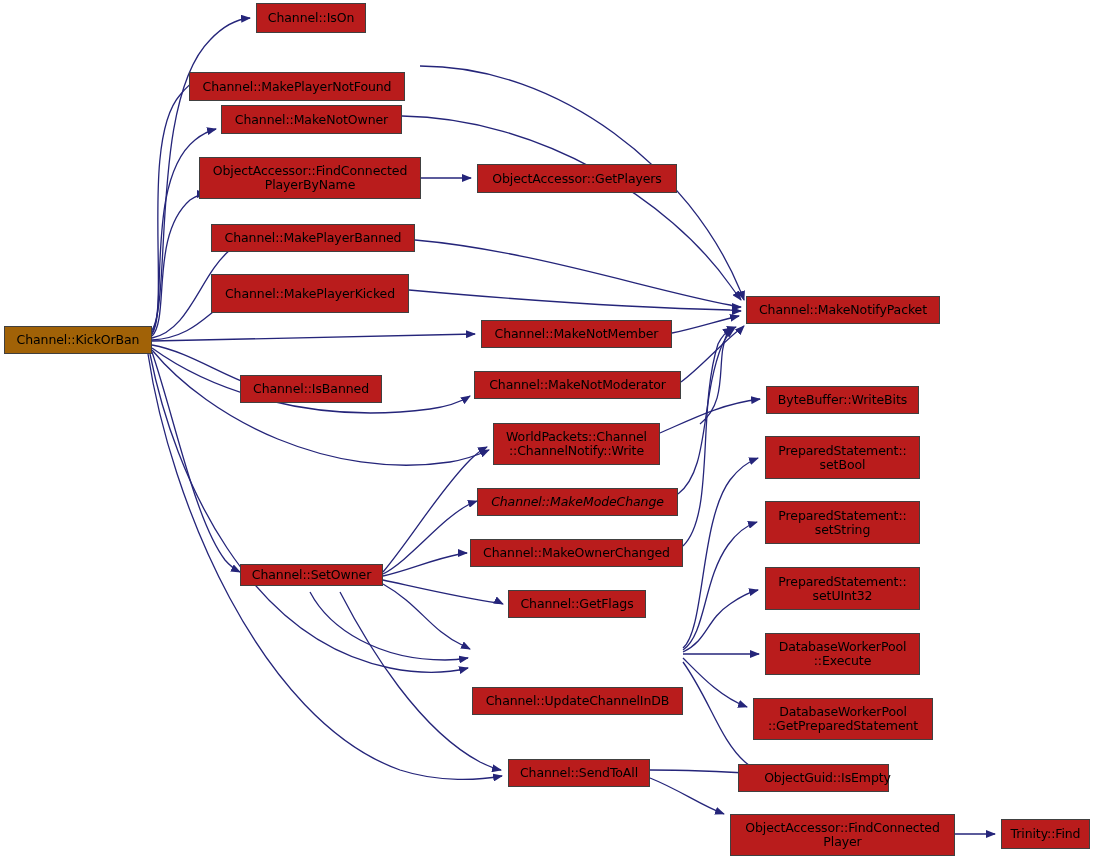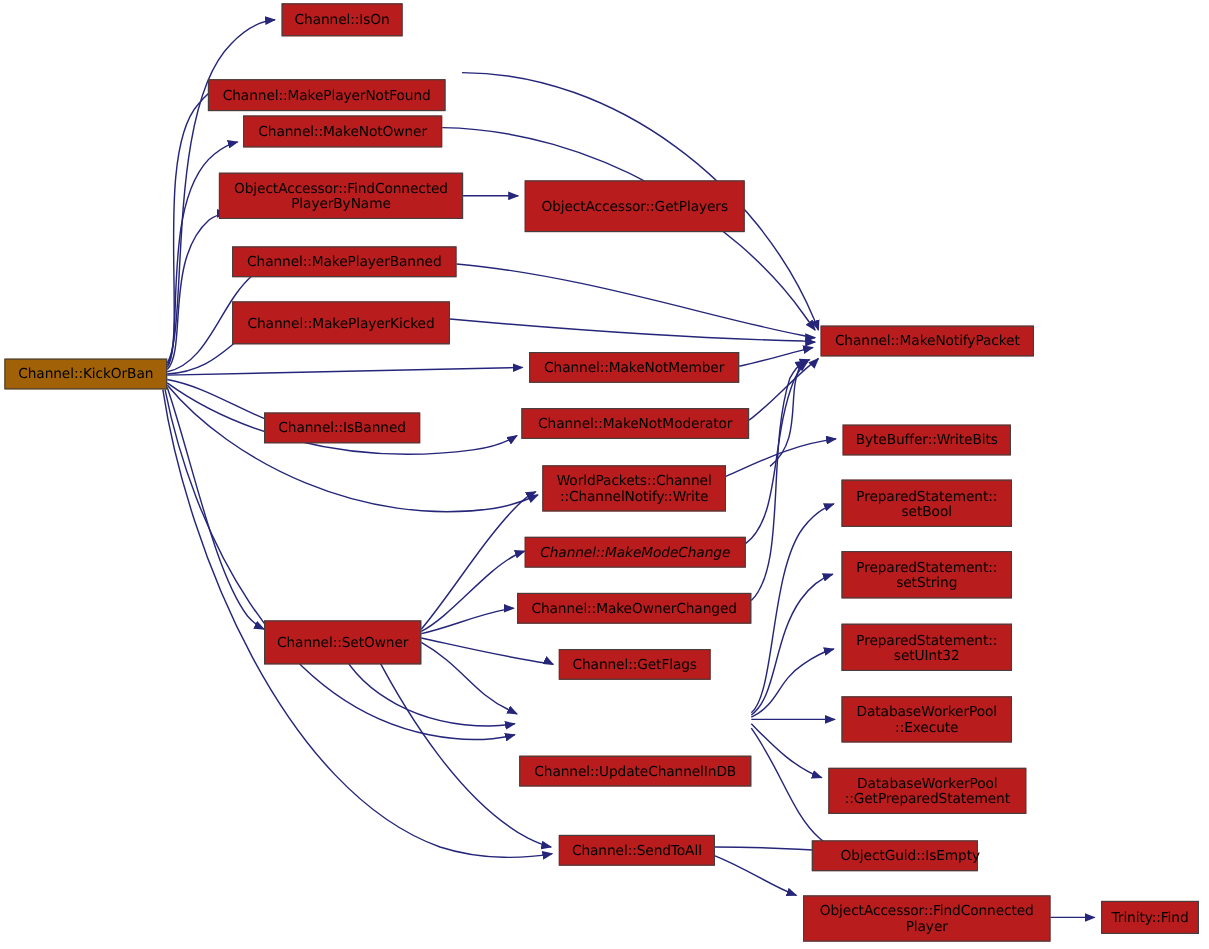--- a/index.html
+++ b/index.html
@@ -66,40 +66,40 @@
         <path d="M955,834 L995,834" marker-end="url(#ah)"></path>
       </g>
   </svg>
   <div id="node-layer">
       <div class="node hl" style="left: 4px; top: 326px; width: 148px; height: 28px;">Channel::KickOrBan</div>
       <div class="node" style="left: 256px; top: 3px; width: 110px; height: 30px;">Channel::IsOn</div>
       <div class="node" style="left: 189px; top: 54px; width: 216px; height: 29px; margin-top: 18px;">Channel::MakePlayerNotFound</div>
       <div class="node" style="left: 221px; top: 105px; width: 181px; height: 29px;">Channel::MakeNotOwner</div>
       <div class="node" style="left: 199px; top: 157px; width: 222px; height: 42px;">ObjectAccessor::FindConnected
 PlayerByName</div>
-      <div class="node" style="left: 477px; top: 164px; width: 200px; height: 47px;">ObjectAccessor::GetPlayers</div>
+      <div class="node" style="left: 477px; top: 164px; width: 200px; height: 29px;">ObjectAccessor::GetPlayers</div>
       <div class="node" style="left: 211px; top: 224px; width: 204px; height: 28px;">Channel::MakePlayerBanned</div>
       <div class="node" style="left: 211px; top: 274px; width: 198px; height: 39px;">Channel::MakePlayerKicked</div>
       <div class="node" style="left: 481px; top: 320px; width: 191px; height: 28px;">Channel::MakeNotMember</div>
       <div class="node" style="left: 240px; top: 375px; width: 142px; height: 28px;">Channel::IsBanned</div>
       <div class="node" style="left: 474px; top: 371px; width: 207px; height: 28px;">Channel::MakeNotModerator</div>
       <div class="node" style="left: 746px; top: 296px; width: 194px; height: 28px;">Channel::MakeNotifyPacket</div>
       <div class="node" style="left: 766px; top: 386px; width: 153px; height: 28px;">ByteBuffer::WriteBits</div>
       <div class="node" style="left: 765px; top: 436px; width: 155px; height: 43px;">PreparedStatement::
 setBool</div>
       <div class="node" style="left: 765px; top: 501px; width: 155px; height: 43px;">PreparedStatement::
 setString</div>
       <div class="node" style="left: 765px; top: 567px; width: 155px; height: 43px;">PreparedStatement::
 setUInt32</div>
       <div class="node" style="left: 493px; top: 423px; width: 167px; height: 42px;">WorldPackets::Channel
 ::ChannelNotify::Write</div>
       <div class="node" style="left: 477px; top: 488px; width: 201px; height: 28px; font-style: italic;">Channel::MakeModeChange</div>
       <div class="node" style="left: 470px; top: 539px; width: 213px; height: 28px;">Channel::MakeOwnerChanged</div>
       <div class="node" style="left: 508px; top: 590px; width: 138px; height: 28px;">Channel::GetFlags</div>
-      <div class="node" style="left: 240px; top: 564px; width: 143px; height: 40px;">Channel::SetOwner</div>
+      <div class="node" style="left: 240px; top: 564px; width: 143px; height: 22px;">Channel::SetOwner</div>
       <div class="node" style="left: 472px; top: 640px; width: 211px; height: 28px; margin-top: 47px;">Channel::UpdateChannelInDB</div>
       <div class="node" style="left: 765px; top: 633px; width: 155px; height: 42px;">DatabaseWorkerPool
 ::Execute</div>
       <div class="node" style="left: 753px; top: 698px; width: 180px; height: 42px;">DatabaseWorkerPool
 ::GetPreparedStatement</div>
       <div class="node" style="left: 508px; top: 759px; width: 142px; height: 28px;">Channel::SendToAll</div>
       <div class="node" style="left: 738px; top: 764px; width: 151px; height: 28px; padding-left: 31px;">ObjectGuid::IsEmpty</div>
       <div class="node" style="left: 730px; top: 814px; width: 225px; height: 42px;">ObjectAccessor::FindConnected
 Player</div>
       <div class="node" style="left: 1001px; top: 819px; width: 89px; height: 30px;">Trinity::Find</div>

